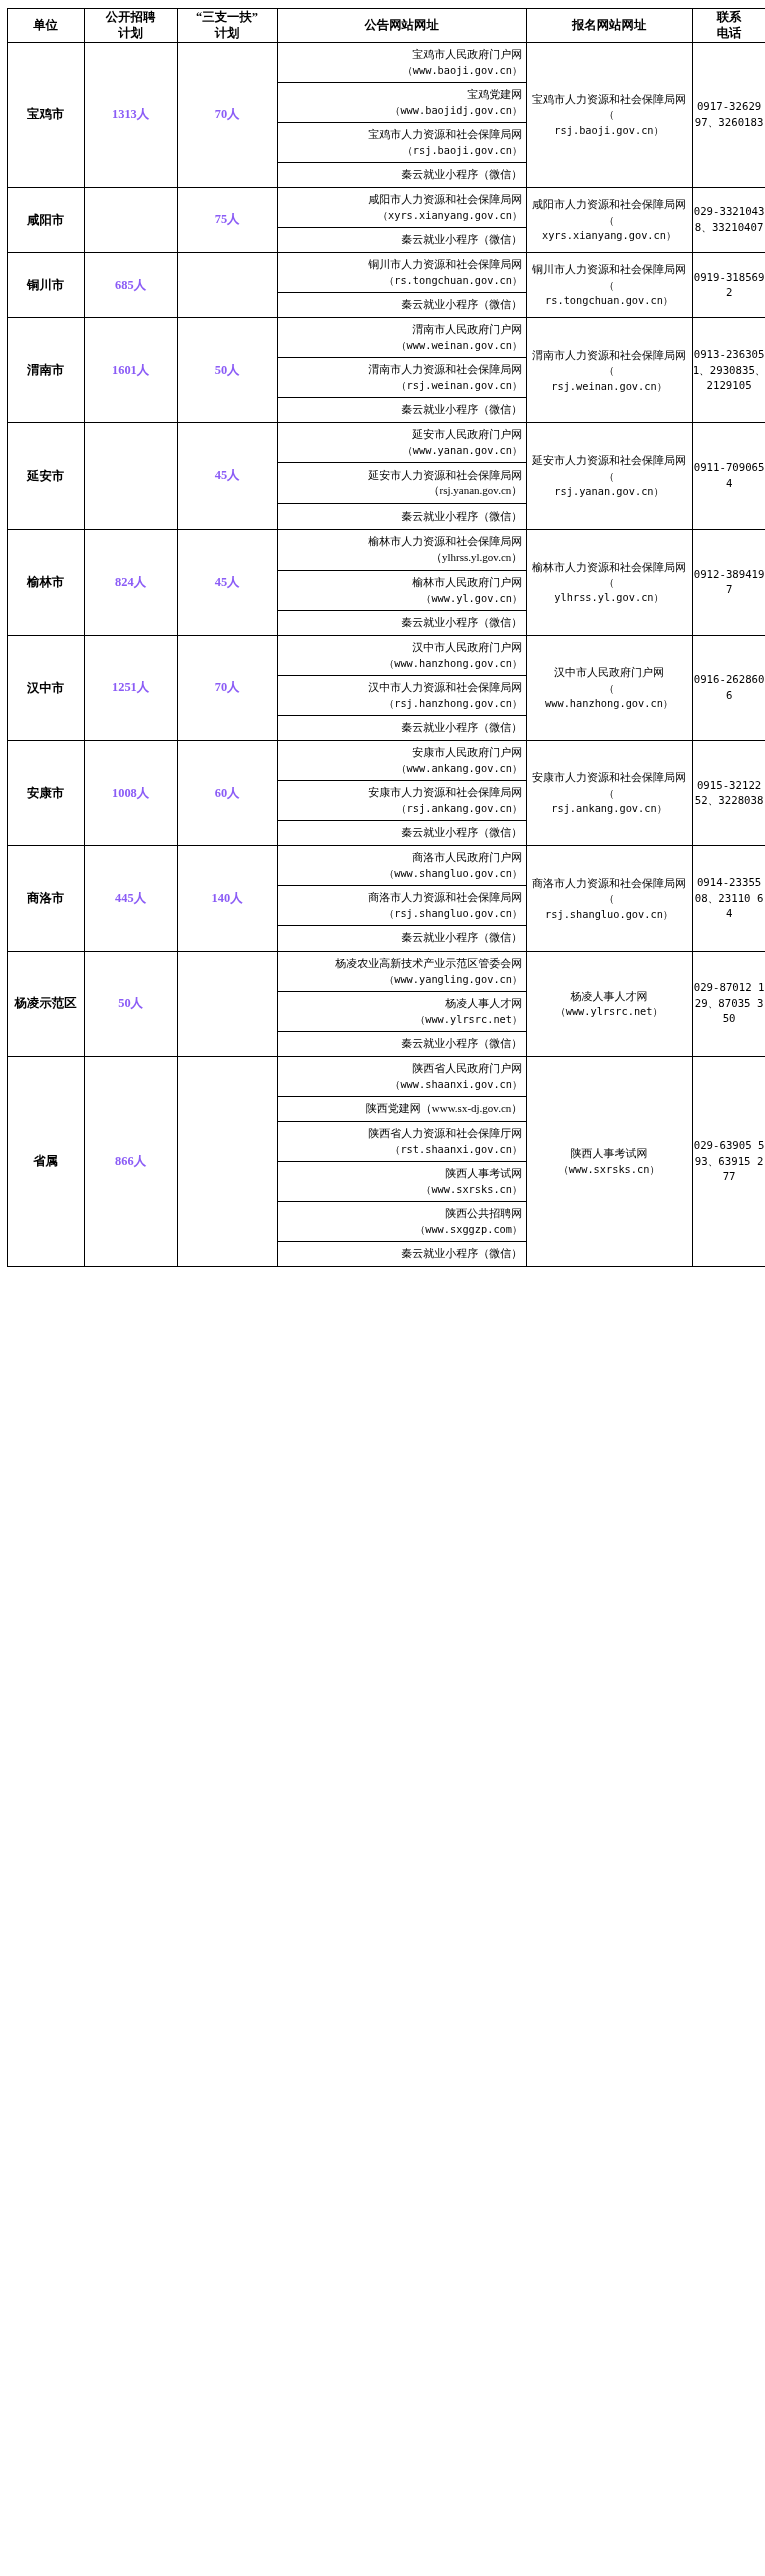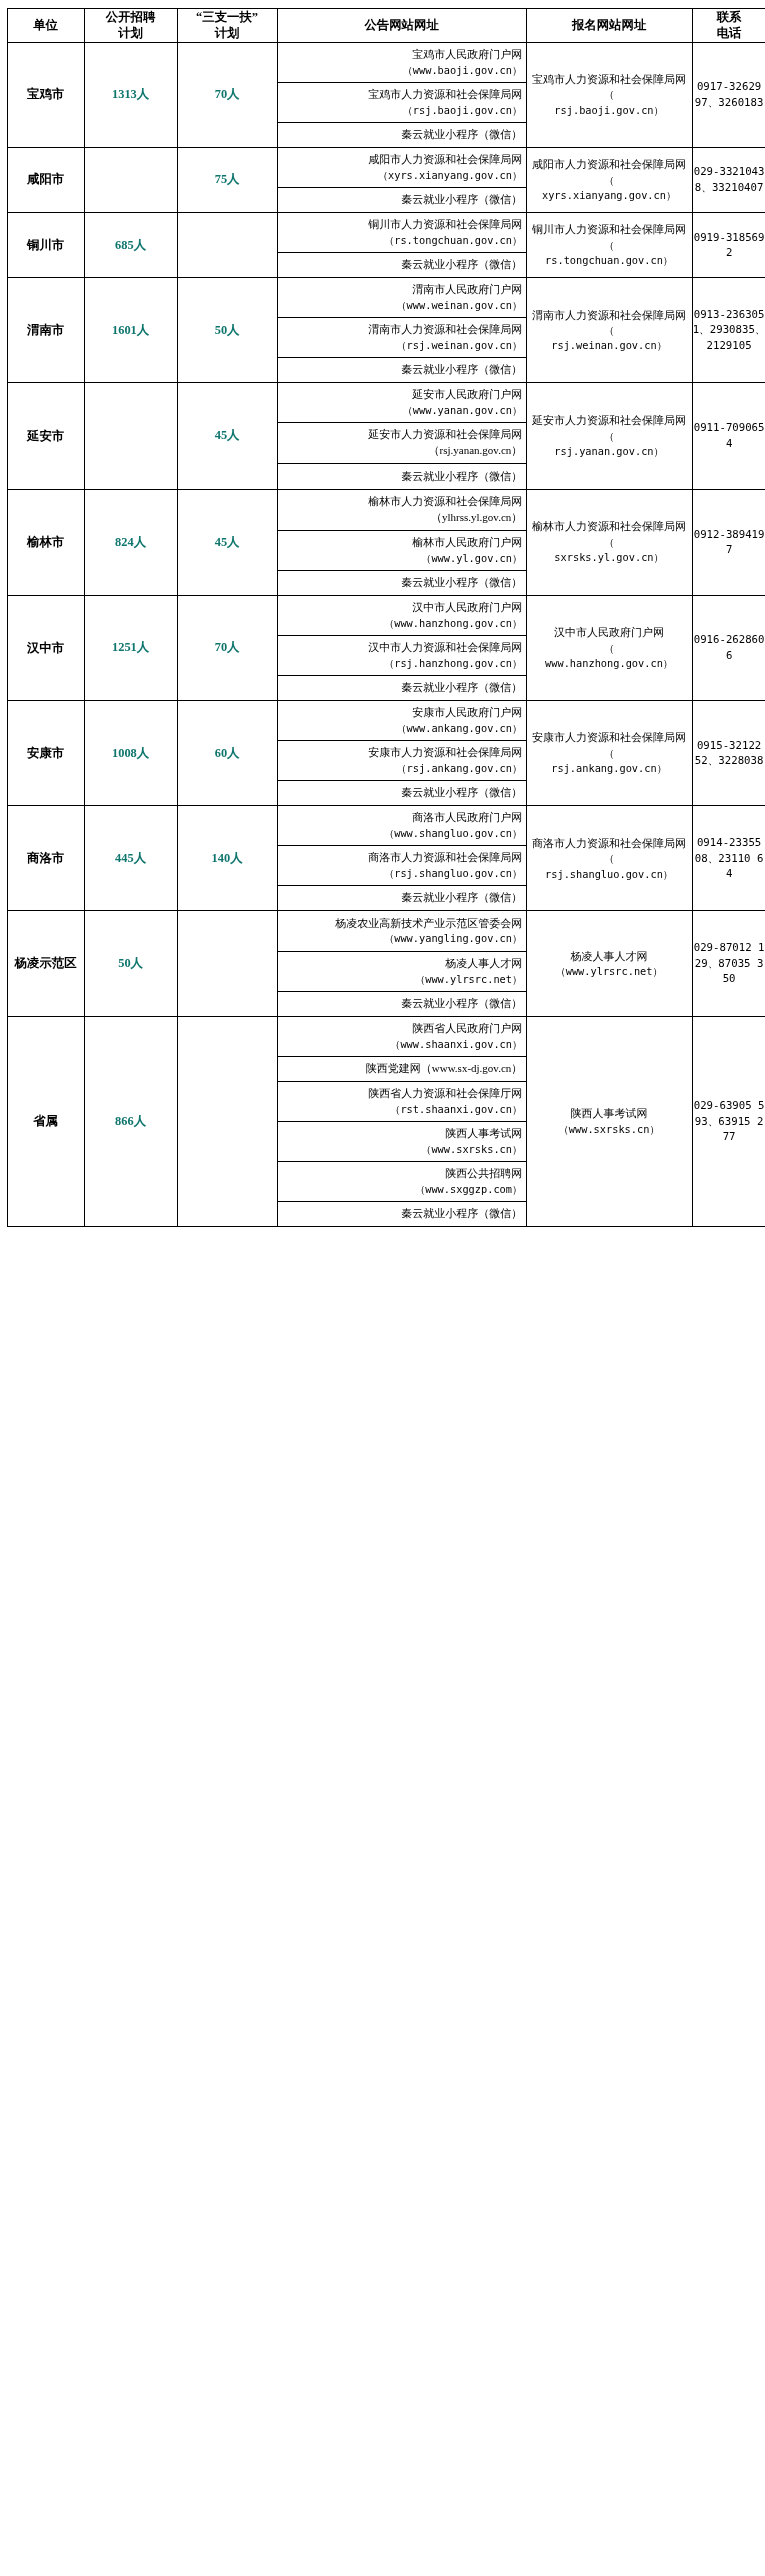--- a/index.html
+++ b/index.html
@@ -53,21 +53,21 @@
 
   .unit-cell {
     font-size: 12.4px;
     font-weight: bold;
     line-height: 1.35;
     padding: 3.3px 1.7px;
   }
   .num-cell {
     font-size: 12.4px;
     font-weight: bold;
-    color: #0f766e;
+    color: #8b5cf6;
     padding: 3.3px 1.7px;
     font-family: "Liberation Serif", "DejaVu Serif", serif;
   }
   .tel-cell {
     font-size: 10.7px;
     line-height: 1.45;
     padding: 3.3px 2.5px;
     font-family: "DejaVu Sans Mono", monospace;
     word-break: break-all;
   }
@@ -127,20 +127,26 @@
             <table class="nest">
               <tbody>
                 <tr>
                   <td>
                     <div class="cn">宝鸡市人民政府门户网</div>
                     <div class="mono">（www.baoji.gov.cn）</div>
                   </td>
                 </tr>
                 <tr>
                   <td>
+                    <div class="cn">宝鸡党建网</div>
+                    <div class="mono">（www.baojidj.gov.cn）</div>
+                  </td>
+                </tr>
+                <tr>
+                  <td>
                     <div class="cn">宝鸡市人力资源和社会保障局网</div>
                     <div class="mono">（rsj.baoji.gov.cn）</div>
                   </td>
                 </tr>
                 <tr>
                   <td>
                     <div class="cn">秦云就业小程序（微信）</div>
                   </td>
                 </tr>
               </tbody>
@@ -309,21 +315,21 @@
                     <div class="cn">秦云就业小程序（微信）</div>
                   </td>
                 </tr>
               </tbody>
             </table>
           </td>
           <td class="sub">
             <div class="reg-cell-inner">
               <div class="cn">榆林市人力资源和社会保障局网</div>
               <div class="mono">（</div>
-              <div class="mono">sxrsks.yl.gov.cn）</div>
+              <div class="mono">ylhrss.yl.gov.cn）</div>
             </div>
           </td>
           <td class="tel-cell">0912-3894197</td>
         </tr>
         <tr>
           <td class="unit-cell">汉中市</td>
           <td class="num-cell">1251人</td>
           <td class="num-cell">70人</td>
           <td class="sub">
             <table class="nest">

